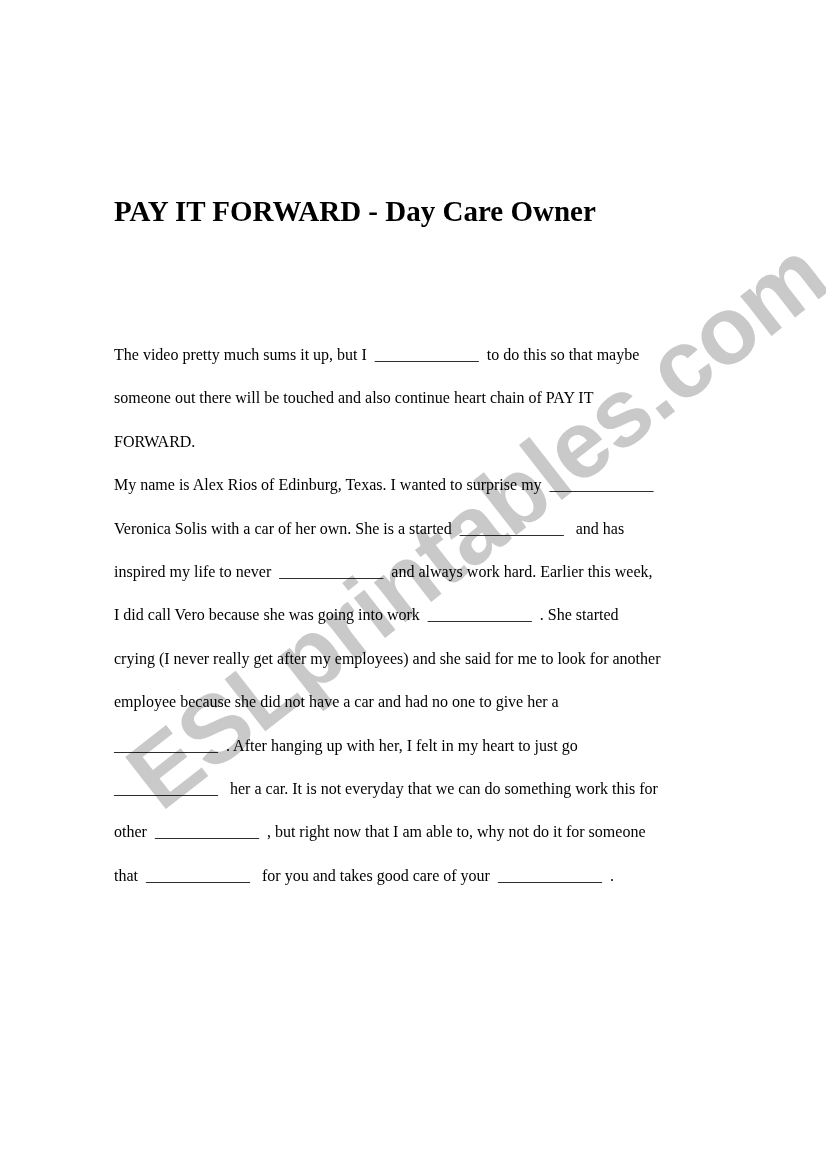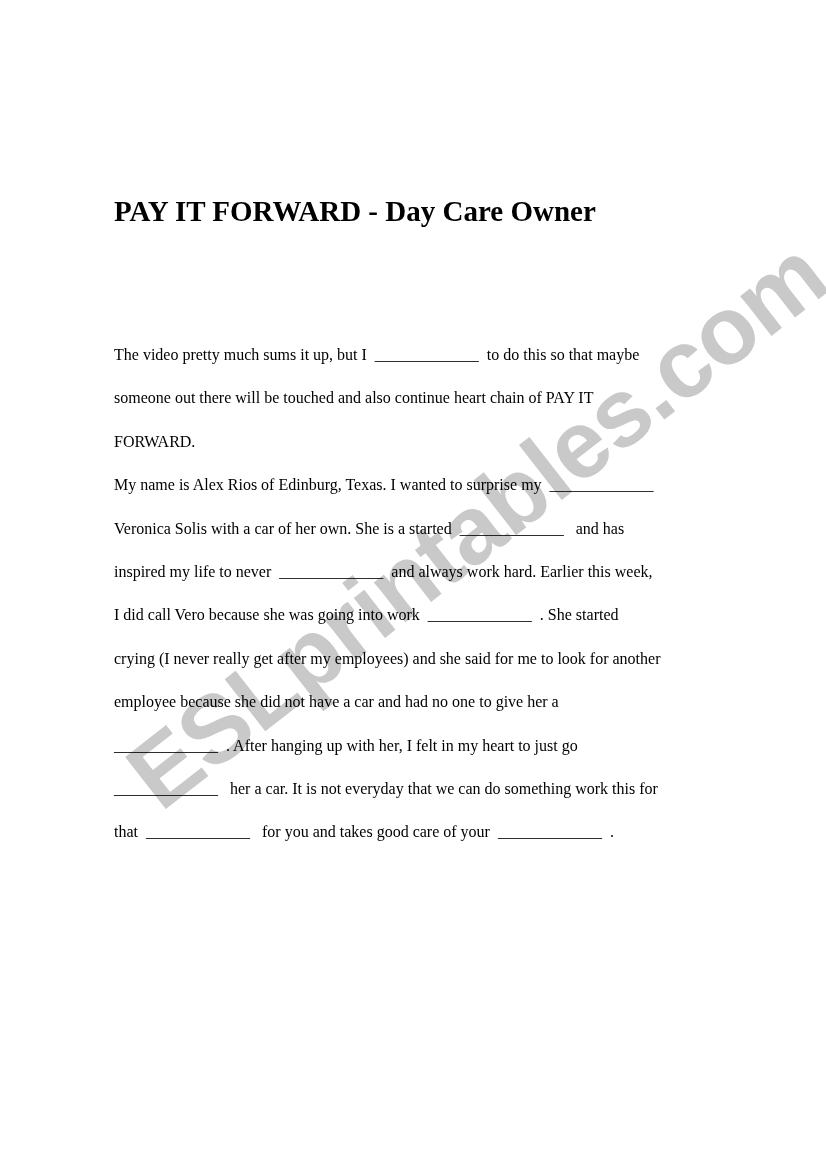--- a/index.html
+++ b/index.html
@@ -61,15 +61,16 @@
     <div class="line">someone out there will be touched and also continue heart chain of PAY IT</div>
     <div class="line">FORWARD.</div>
     <div class="line">My name is Alex Rios of Edinburg, Texas. I wanted to surprise my  _____________</div>
     <div class="line">Veronica Solis with a car of her own. She is a started  _____________   and has</div>
     <div class="line">inspired my life to never  _____________  and always work hard. Earlier this week,</div>
     <div class="line">I did call Vero because she was going into work  _____________  . She started</div>
     <div class="line">crying (I never really get after my employees) and she said for me to look for another</div>
     <div class="line">employee because she did not have a car and had no one to give her a</div>
     <div class="line">_____________  . After hanging up with her, I felt in my heart to just go</div>
     <div class="line">_____________   her a car. It is not everyday that we can do something work this for</div>
+    <div class="line">other  _____________  , but right now that I am able to, why not do it for someone</div>
     <div class="line">that  _____________   for you and takes good care of your  _____________  .</div>
   </div>
 </div>
 
 </body></html>

